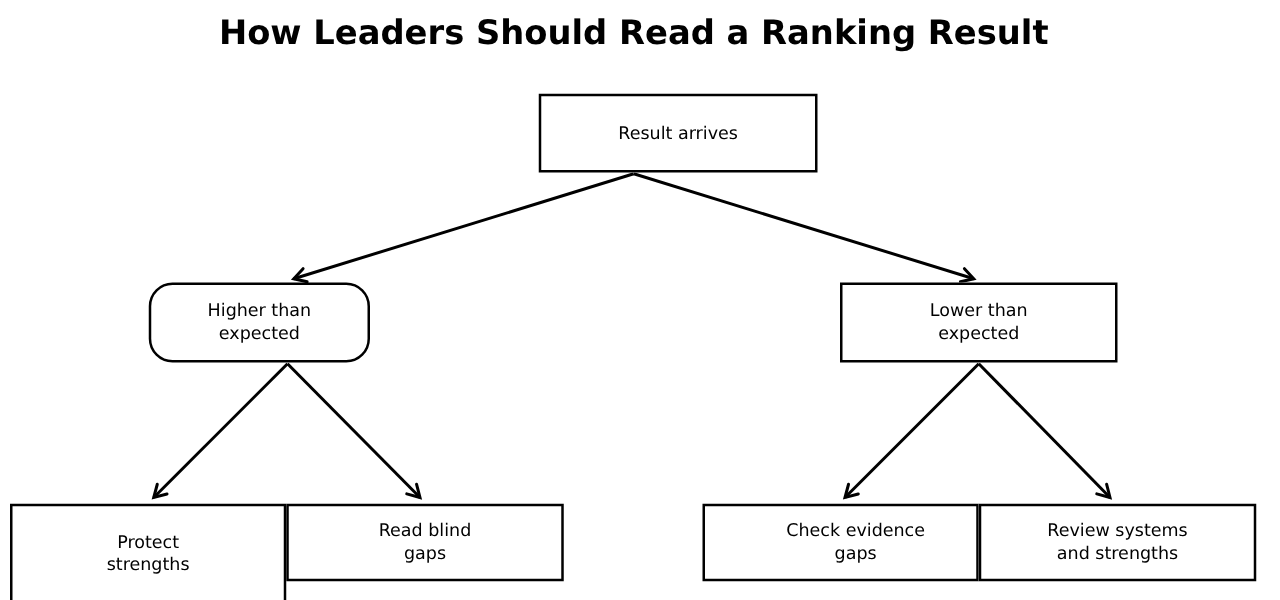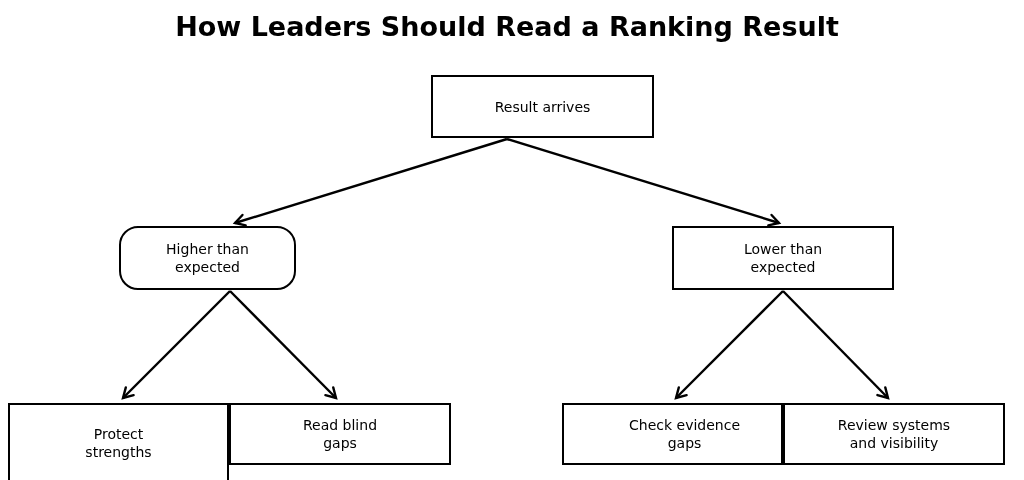--- a/index.html
+++ b/index.html
@@ -108,16 +108,16 @@
     <span class="line">gaps</span>
   </div>
 
   <div class="node node-check">
     <span class="line">Check evidence</span>
     <span class="line">gaps</span>
   </div>
 
   <div class="node node-review">
     <span class="line">Review systems</span>
-    <span class="line">and visibility</span>
+    <span class="line">and strengths</span>
   </div>
 
 </div>
 
 </body></html>

